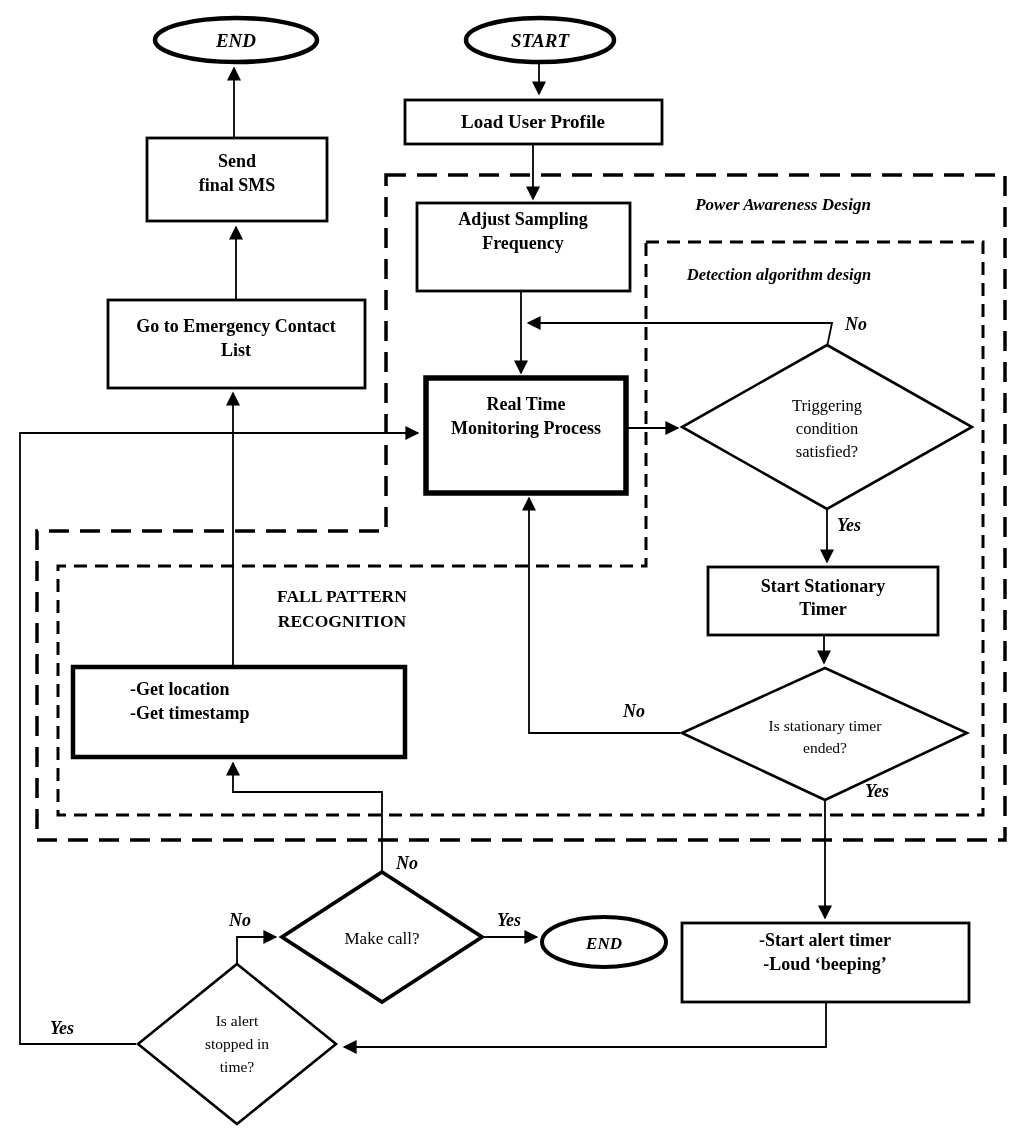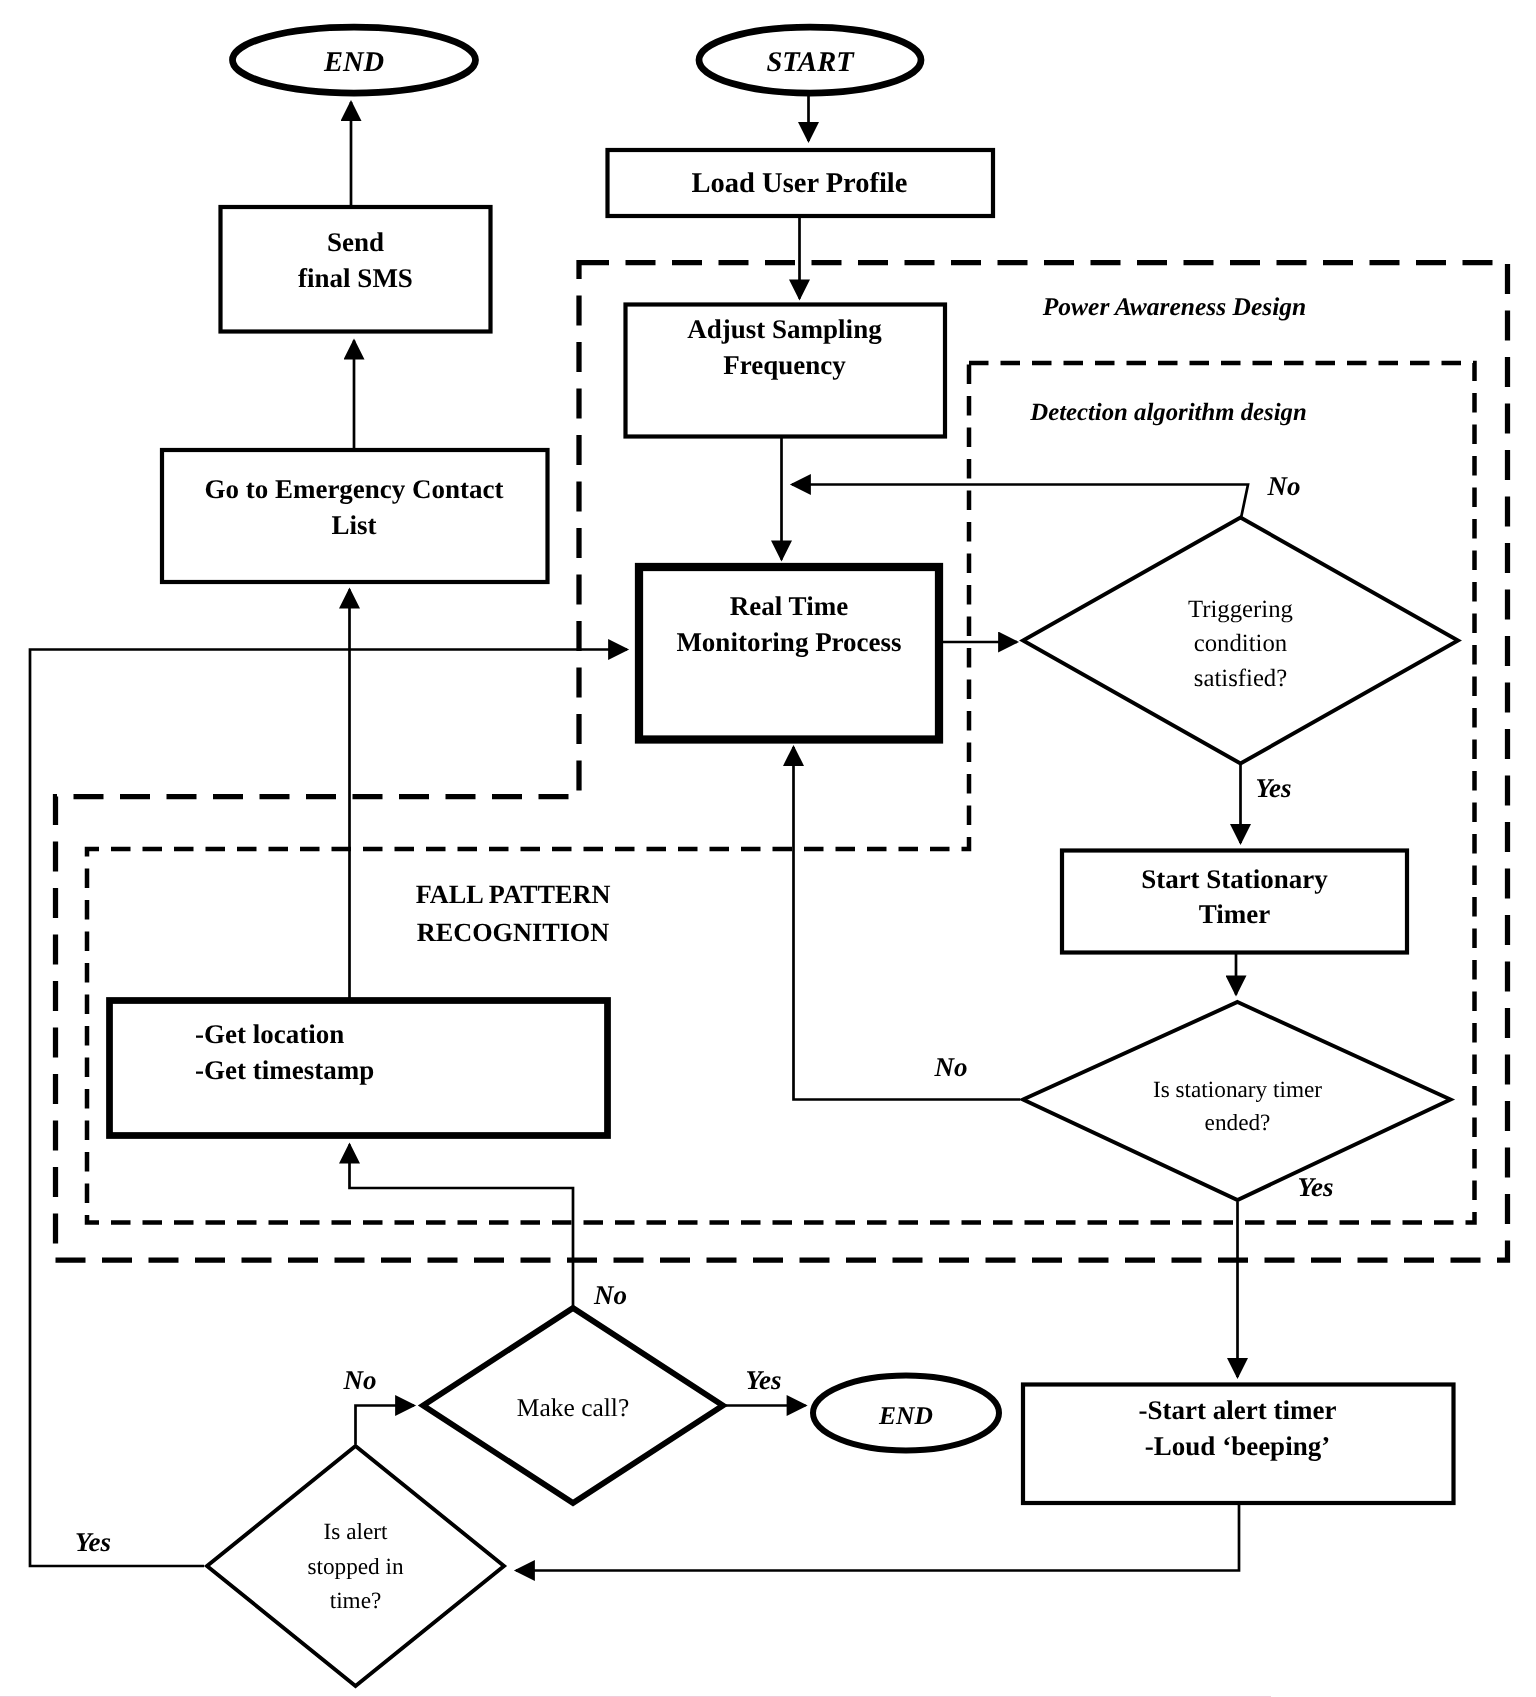--- a/index.html
+++ b/index.html
@@ -1,16 +1,16 @@
 <!DOCTYPE html>
 <html><head>
 <meta charset="utf-8">
 <style>
   html, body { margin: 0; padding: 0; background: #ffffff; }
-  .page { width: 884px; height: 1131px; position: relative; background: #be185d; }
+  .page { width: 884px; height: 1131px; position: relative; background: #5eead4; }
   svg { display: block; }
   text {
     font-family: "Liberation Serif", "DejaVu Serif", serif;
     fill: #000000;
   }
   .t-bold   { font-weight: bold; }
   .t-bi     { font-weight: bold; font-style: italic; }
   .t-reg    { font-weight: normal; }
   .mid      { text-anchor: middle; }
   .start    { text-anchor: start; }

